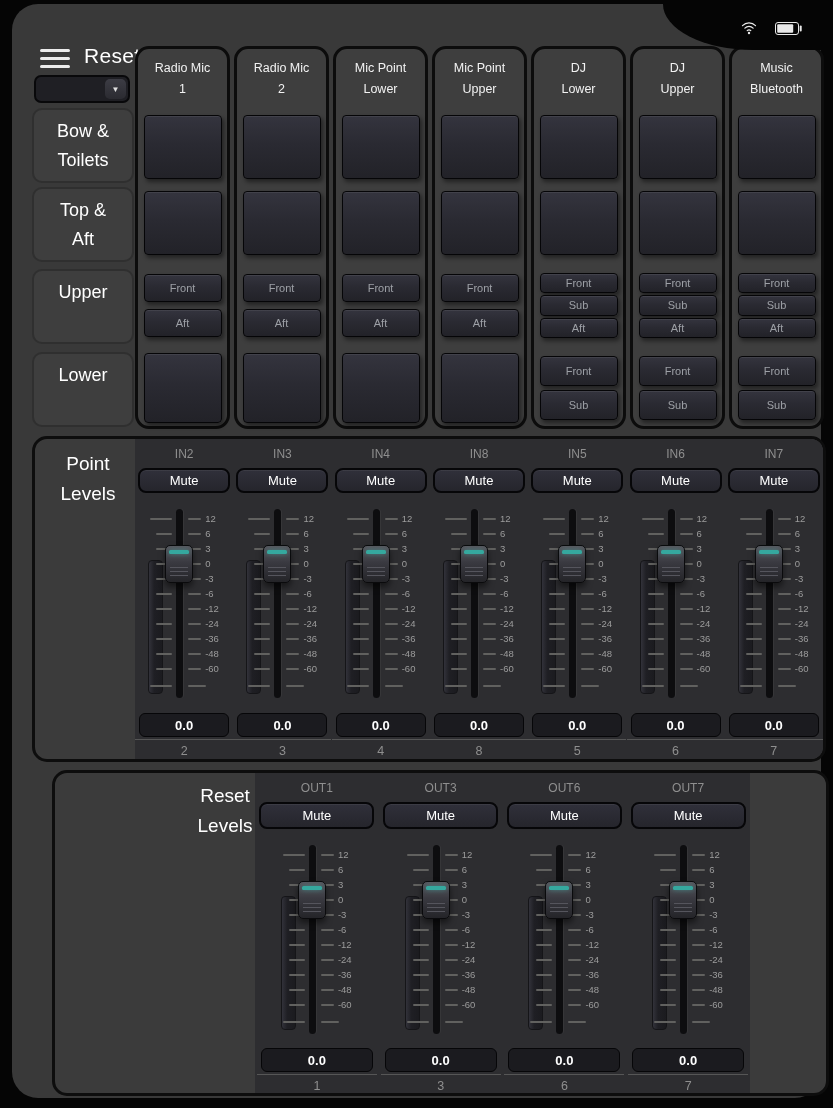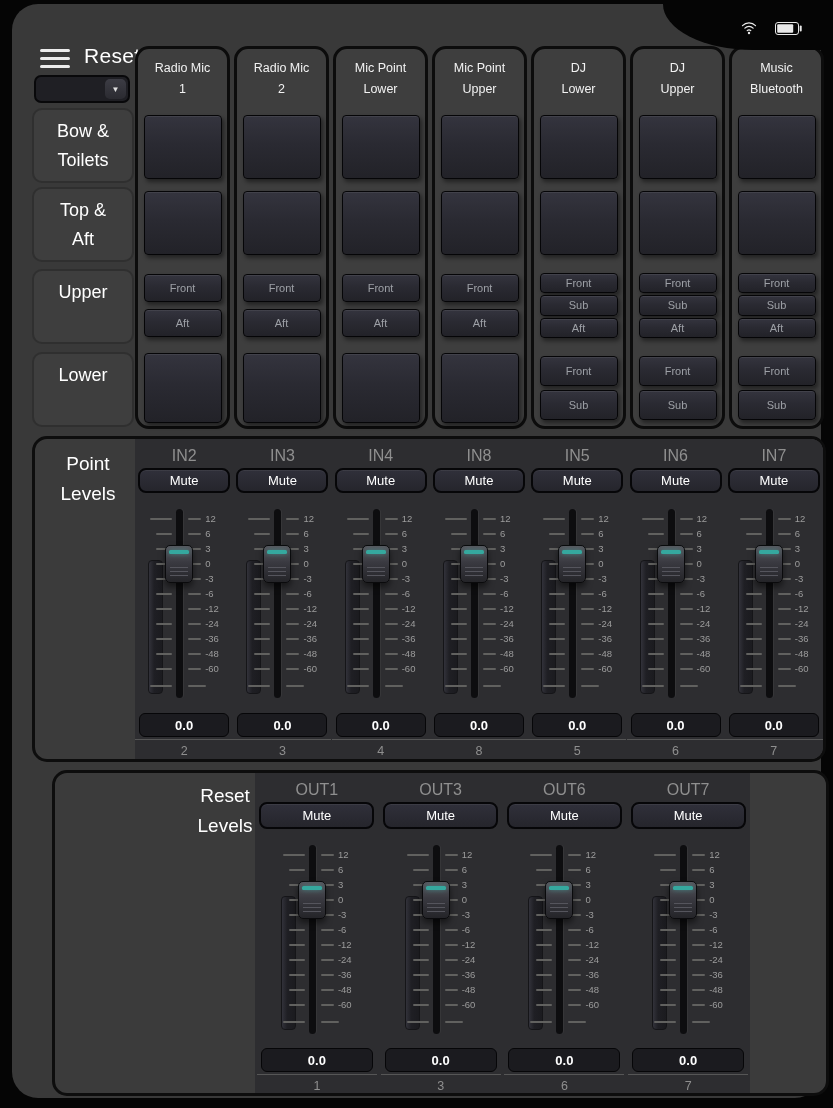--- a/index.html
+++ b/index.html
@@ -52,21 +52,21 @@
   .levels.input{left:20px;top:432px;width:794px;height:326px;}
   .levels.area{left:40px;top:766px;width:777px;height:326px;}
   .sectitle{position:absolute;color:#fff;font-size:19px;line-height:30px;text-align:center;z-index:2;}
   .input .sectitle{left:6px;top:10px;width:94px;}
   .area .sectitle{left:118px;top:8px;width:104px;}
   .strip{position:absolute;top:0;bottom:0;background:#2d2d30;display:flex;}
   .input .strip{left:100px;right:0;border-radius:0 11px 11px 0;}
   .area .strip{left:200px;width:495px;}
 
   .chan{flex:1;display:flex;flex-direction:column;align-items:center;padding-top:8px;box-sizing:border-box;}
-  .chlabel{color:#8f8f8f;font-size:16px;height:16px;}
+  .chlabel{color:#8f8f8f;font-size:12px;height:16px;}
   .mute{margin-top:5px;width:92px;height:25px;box-sizing:border-box;cursor:pointer;
         background:linear-gradient(180deg,#30303a,#25252c);border:2px solid #060608;border-radius:8px;
         color:#fff;font-size:13px;display:flex;align-items:center;justify-content:center;
         box-shadow:inset 0 1px 0 rgba(255,255,255,.06);}
   .area .mute{width:115px;height:27px;}
   .fader{position:relative;width:96px;height:200px;margin-top:10px;}
   .value{margin-top:10px;width:90px;height:24px;box-sizing:border-box;background:#1b1b1f;
          border:1px solid #060608;border-radius:6px;color:#fff;font-size:13px;font-weight:bold;
          display:flex;align-items:center;justify-content:center;position:relative;}
   .area .value{width:112px;}

